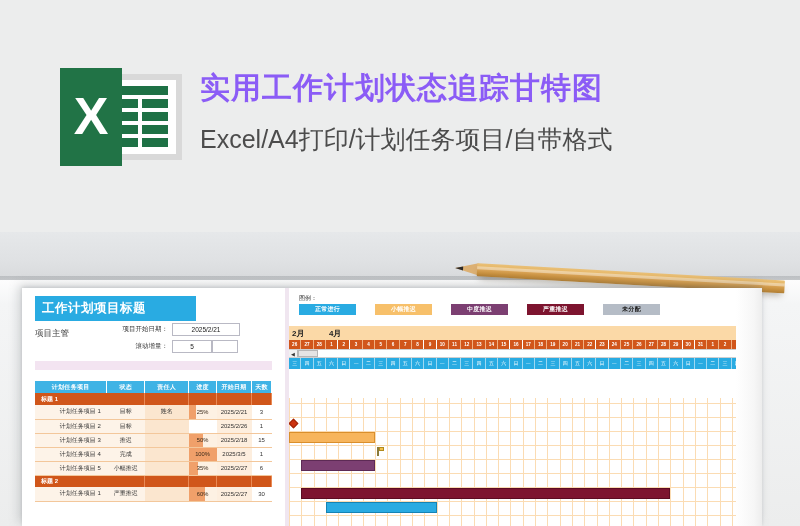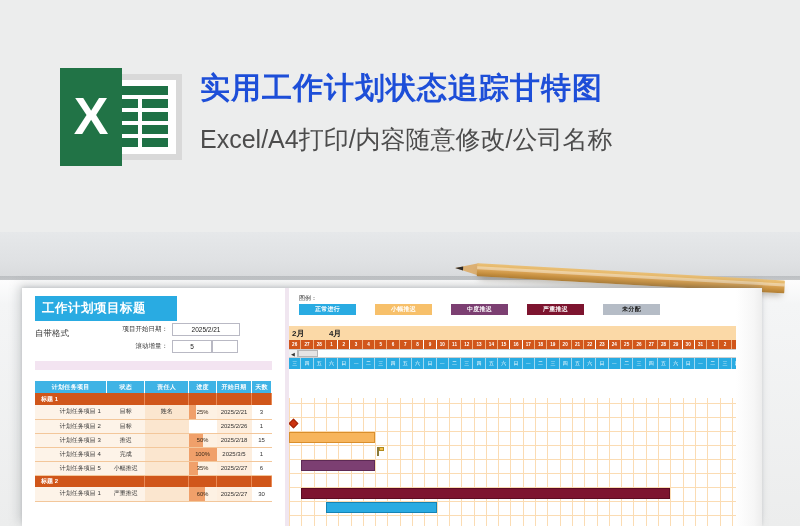--- a/index.html
+++ b/index.html
@@ -13,21 +13,21 @@
   
   .hero{
     position:absolute; left:0; top:0; width:800px; height:232px;
     background:#eceded;
   }
   .excel-logo{
     position:absolute; left:60px; top:68px; width:126px; height:98px;
   }
   .hero-text{ position:absolute; left:200px; top:70px; }
   .hero-title{
-    font-size:30px; font-weight:bold; color:#1d4ed8; letter-spacing:1px;
+    font-size:30px; font-weight:bold; color:#8b5cf6; letter-spacing:1px;
     line-height:36px; white-space:nowrap;
   }
   .hero-sub{
     margin-top:18px; font-size:25px; color:#4c4c4c; letter-spacing:0px;
     line-height:30px; white-space:nowrap;
   }
 
   
   .desk{
     position:absolute; left:0; top:232px; width:800px; height:294px;
@@ -78,21 +78,21 @@
     box-shadow:-3px -3px 10px rgba(110,115,120,.30), 0 -1px 3px rgba(110,115,120,.20);
     overflow:hidden;
     display:flex;
   }
   .sheet-left{ width:263px; height:238px; position:relative; background:#fff; padding:8px 0 0 13px; }
   .sheet-right{ flex:1; height:238px; position:relative; background:#fff; border-left:4px solid #f0e6f0;}
 
   
   .proj-title{
     background:#29abe2; color:#ffffff; font-weight:bold; font-size:12.5px;
-    padding:4px 6px 4px 7px; width:142px; letter-spacing:.5px;
+    padding:4px 6px 4px 7px; width:161px; letter-spacing:.5px;
   }
   .proj-meta{ margin-top:7px; font-size:8.5px; color:#3a3a3a; line-height:11.5px; }
   .form-row{ position:absolute; display:flex; align-items:center; font-size:6.5px; color:#333; }
   .form-label{ width:54px; text-align:right; padding-right:4px; }
   .form-box{
     width:68px; height:13px; border:1px solid #b9b9c4; background:#fff;
     display:flex; align-items:center; justify-content:center; font-size:6.5px; color:#222;
   }
   .form-box2{ width:26px; height:13px; border:1px solid #b9b9c4; background:#fff; }
   .lav-band{
@@ -187,21 +187,21 @@
         <rect x="52" y="70" width="26" height="9"></rect>
           <rect x="82" y="70" width="26" height="9"></rect>
       </g>
       <rect x="0" y="0" width="62" height="98" fill="#217346"></rect>
       <text x="31" y="66" font-family="Liberation Sans, sans-serif" font-size="52" font-weight="bold" fill="#ffffff" text-anchor="middle">X</text>
     </svg>
   </div>
 
   <div class="hero-text">
     <div class="hero-title">实用工作计划状态追踪甘特图</div>
-    <div class="hero-sub">Excel/A4打印/内容随意修改/公司名称</div>
+    <div class="hero-sub">Excel/A4打印/计划任务项目/自带格式</div>
   </div>
 </div>
 
 <div class="desk">
   <div class="desk-top"></div>
   <div class="desk-shadow"></div>
   <div class="desk-surface"></div>
 </div>
 
 <div class="pencil">
@@ -211,21 +211,21 @@
   <div class="pencil-facet"></div>
 </div>
 
 <div class="sheet-wrap">
 
   <div class="sheet-left">
 
     <div class="proj-title">工作计划项目标题</div>
 
     <div class="proj-meta">
-      <div>自带格式</div>
+      <div>项目主管</div>
     </div>
 
     <div class="form-row" style="left:96px; top:35px;">
       <span class="form-label">项目开始日期：</span>
       <span class="form-box">2025/2/21</span>
     </div>
     <div class="form-row" style="left:96px; top:52px;">
       <span class="form-label">滚动增量：</span>
       <span class="form-box" style="width:40px;">5</span>
       <span class="form-box2"></span>

